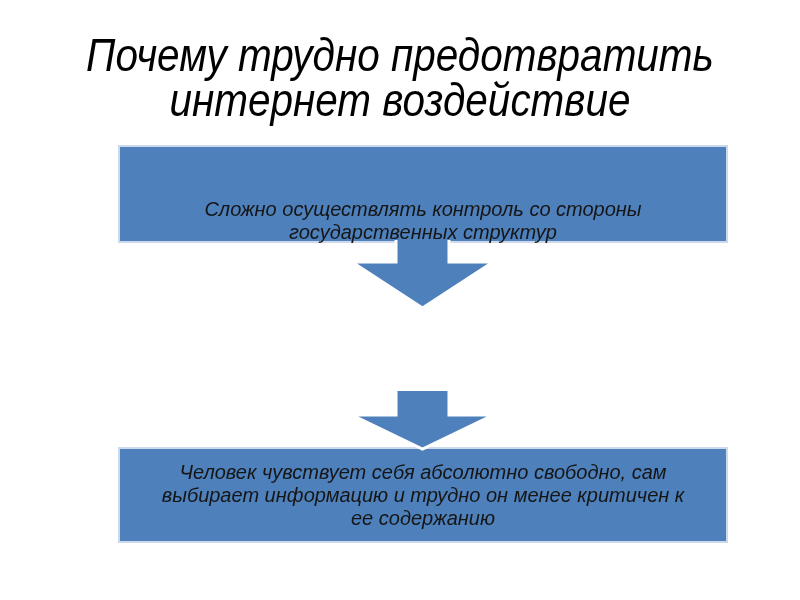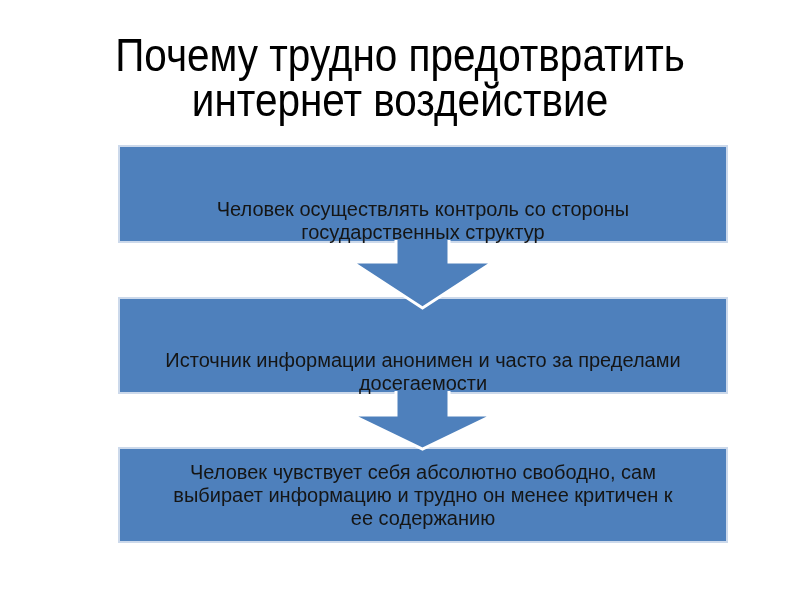--- a/index.html
+++ b/index.html
@@ -2,21 +2,21 @@
 <html><head>
 <meta charset="utf-8">
 <style>
   html, body { margin: 0; padding: 0; }
   body {
     width: 800px; height: 600px;
     background: #ffffff;
     font-family: "Liberation Sans", sans-serif;
     position: relative; overflow: hidden;
   }
-  .slide { position: absolute; inset: 0; background: #ffffff; }
+  .slide { position: absolute; inset: 0; background: #ffffff; font-style: italic; }
 
   .title {
     position: absolute; top: 33px; left: 0; width: 800px;
     text-align: center;
     font-size: 46px; line-height: 45px; font-weight: 400;
     color: #000000;
     white-space: pre;
     transform: scaleX(0.88);
     transform-origin: 50% 0;
   }
@@ -47,33 +47,29 @@
 </style>
 </head>
 <body>
 
 <div class="slide">
 
   <div class="title">Почему трудно предотвратить
 интернет воздействие</div>
 
   <div class="box box1">
-    <div class="txt">Человек осуществлять контроль со стороны
+    <div class="txt">Сложно осуществлять контроль со стороны
 государственных структур</div>
   </div>
 
   <svg class="arrow arrow1" width="141" height="74" viewBox="0 0 141 74">
     <polygon points="44,0 97,0 97,22 141,22 70.5,68 0,22 44,22" fill="#4e80bc"></polygon>
     <path d="M44,0 L44,22 L0,22 L70.5,68 L141,22 L97,22 L97,0" fill="none" stroke-width="3" stroke="#ffffff"></path>
   </svg>
 
-  <div class="box box2">
-    <div class="txt">Источник информации анонимен и часто за пределами
-досегаемости</div>
-  </div>
 
   <svg class="arrow arrow2" width="141" height="62" viewBox="0 0 141 62">
     <polygon points="44,0 97,0 97,24 141,24 70.5,58 0,24 44,24" fill="#4e80bc"></polygon>
     <path d="M44,0 L44,24 L0,24 L70.5,58 L141,24 L97,24 L97,0" fill="none" stroke-width="3" stroke="#ffffff"></path>
   </svg>
 
   <div class="box box3">
     <div class="txt">Человек чувствует себя абсолютно свободно, сам
 выбирает информацию и трудно он менее критичен к
 ее содержанию</div>

